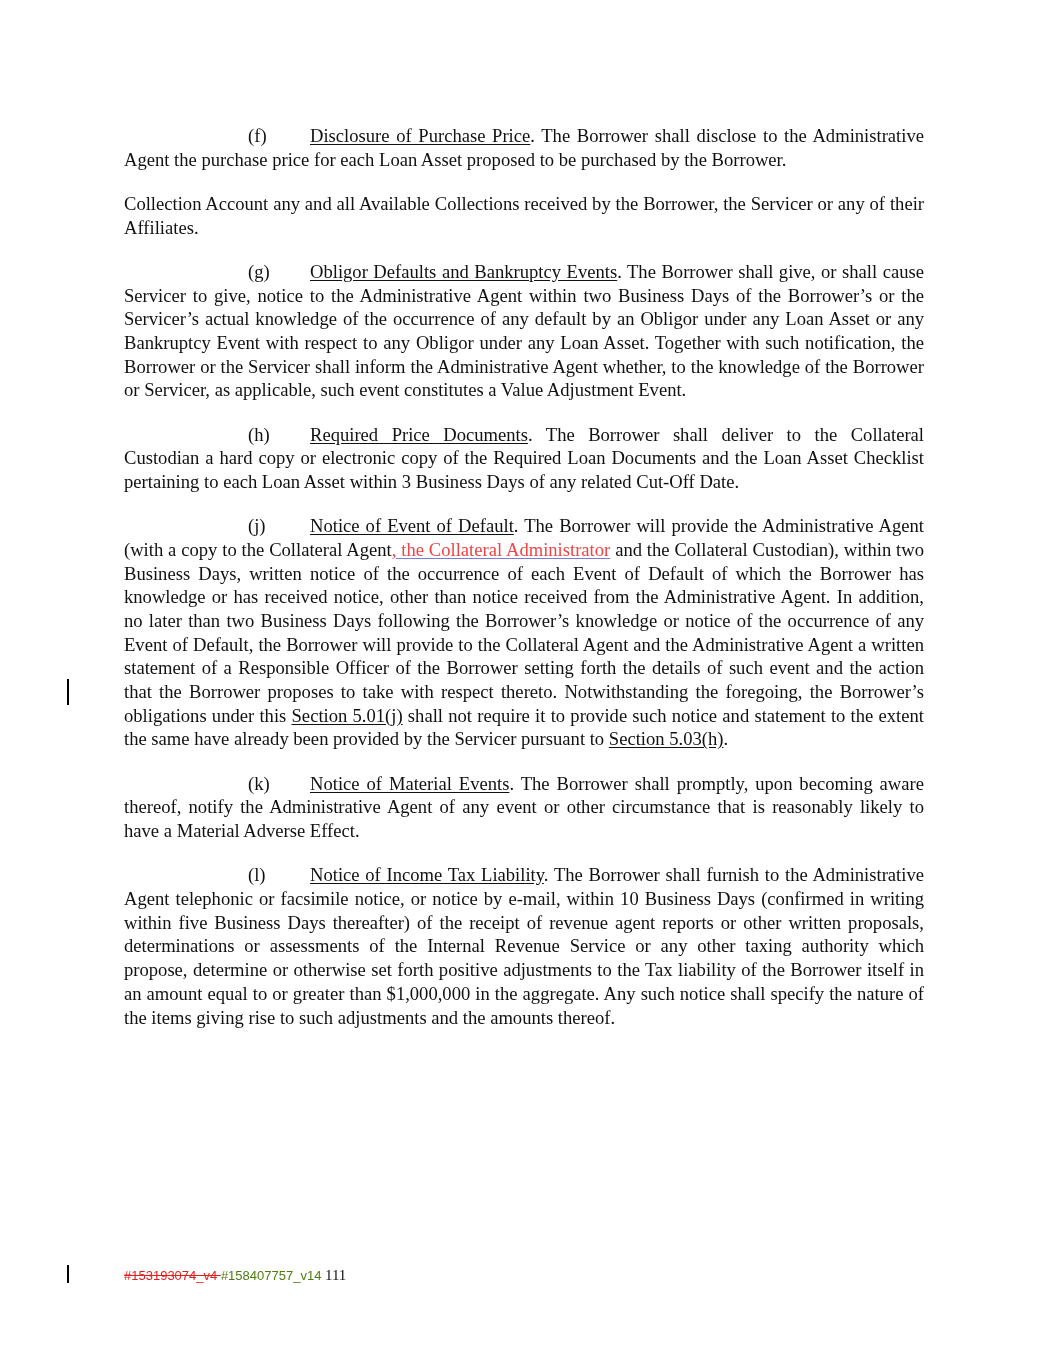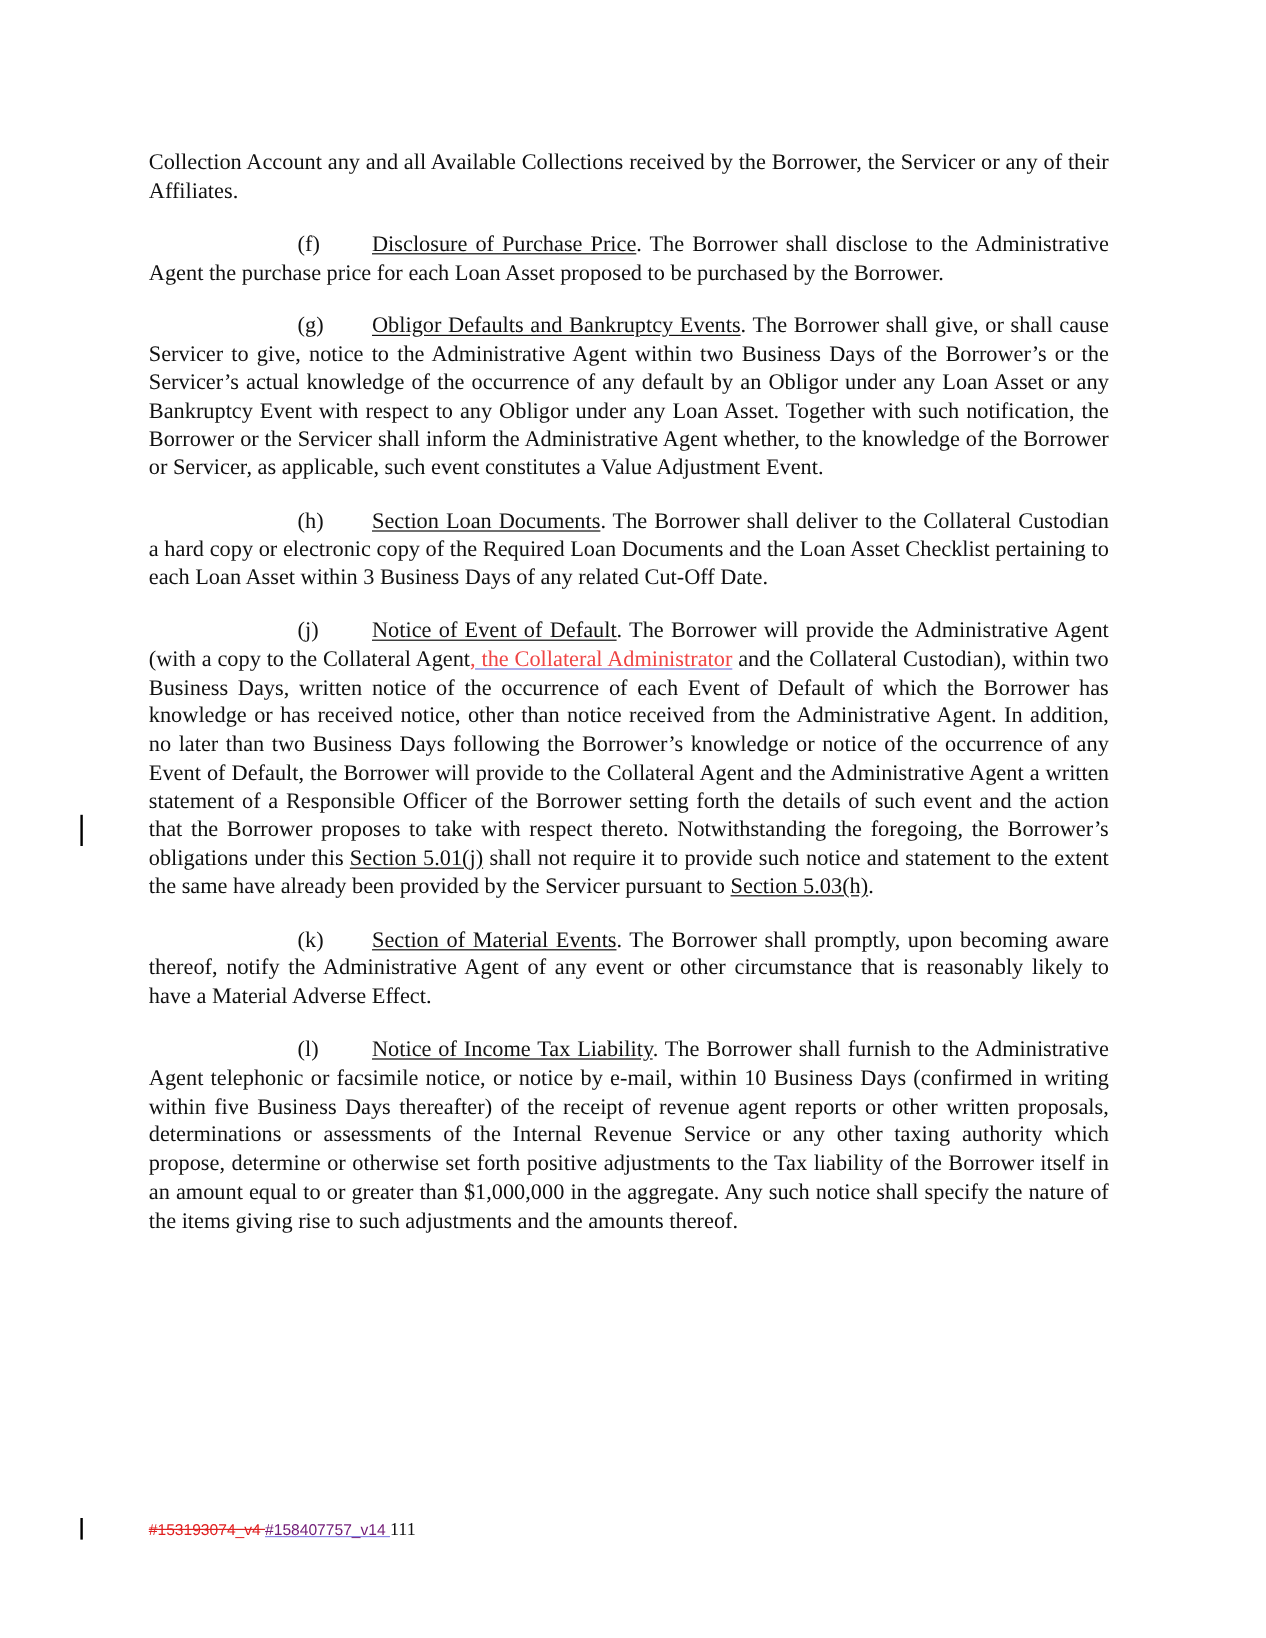--- a/index.html
+++ b/index.html
@@ -9,39 +9,39 @@
     font-family: "Liberation Serif", serif; font-size: 18.6px; line-height: 23.7px; color: #111;
   }
   .para { margin: 0 0 20.5px 0; text-align: justify; }
   .para.first { text-indent: 0; }
   .lbl { display: inline-block; width: 62px; margin-left: 124px; }
   .u { text-decoration: underline; text-underline-offset: 2px; }
   .ins { color: #ef4444; text-decoration: underline; text-decoration-color: #7a7ae0; text-underline-offset: 2px; }
   .bar { position: absolute; left: 67px; width: 2px; background: #000; }
   .footer { position: absolute; left: 124px; top: 1267px; font-size: 13px; }
   .del { font-family: "Liberation Sans", sans-serif; color: #e02020; text-decoration: line-through; text-align: right; }
-  .insf { font-family: "Liberation Sans", sans-serif; color: #701a75; text-decoration: underline; text-decoration-color: #8a8ae8; }
+  .insf { font-family: "Liberation Sans", sans-serif; color: #4d7c0f; text-decoration-color: #8a8ae8; }
   .pnum { font-family: "Liberation Serif", serif; font-size: 15px; color: #111; margin-top: 48px; }
 </style>
 </head>
 <body>
 
 <div class="page">
+  <p class="para"><span class="lbl">(f)</span><span class="u">Disclosure of Purchase Price</span><span>.  The Borrower shall disclose to the Administrative Agent the purchase price for each Loan Asset proposed to be purchased by the Borrower.</span></p>
+
   <p class="para first">Collection Account any and all Available Collections received by the Borrower, the Servicer or any of their Affiliates.</p>
-
-  <p class="para"><span class="lbl">(f)</span><span class="u">Disclosure of Purchase Price</span><span>.  The Borrower shall disclose to the Administrative Agent the purchase price for each Loan Asset proposed to be purchased by the Borrower.</span></p>
 
   <p class="para"><span class="lbl">(g)</span><span class="u">Obligor Defaults and Bankruptcy Events</span><span>.  The Borrower shall give, or shall cause Servicer to give, notice to the Administrative Agent within two Business Days of the Borrower’s or the Servicer’s actual knowledge of the occurrence of any default by an Obligor under any Loan Asset or any Bankruptcy Event with respect to any Obligor under any Loan Asset.  Together with such notification, the Borrower or the Servicer shall inform the Administrative Agent whether, to the knowledge of the Borrower or Servicer, as applicable, such event constitutes a Value Adjustment Event.</span></p>
 
-  <p class="para"><span class="lbl">(h)</span><span class="u">Section Loan Documents</span><span>.  The Borrower shall deliver to the Collateral Custodian a hard copy or electronic copy of the Required Loan Documents and the Loan Asset Checklist pertaining to each Loan Asset within 3 Business Days of any related Cut-Off Date.</span></p>
+  <p class="para"><span class="lbl">(h)</span><span class="u">Required Price Documents</span><span>.  The Borrower shall deliver to the Collateral Custodian a hard copy or electronic copy of the Required Loan Documents and the Loan Asset Checklist pertaining to each Loan Asset within 3 Business Days of any related Cut-Off Date.</span></p>
 
 
   <p class="para"><span class="lbl">(j)</span><span class="u">Notice of Event of Default</span><span>.  The Borrower will provide the Administrative Agent (with a copy to the Collateral Agent</span><span class="ins">, the Collateral Administrator</span><span> and the Collateral Custodian), within two Business Days, written notice of the occurrence of each Event of Default of which the Borrower has knowledge or has received notice, other than notice received from the Administrative Agent.  In addition, no later than two Business Days following the Borrower’s knowledge or notice of the occurrence of any Event of Default, the Borrower will provide to the Collateral Agent and the Administrative Agent a written statement of a Responsible Officer of the Borrower setting forth the details of such event and the action that the Borrower proposes to take with respect thereto.  Notwithstanding the foregoing, the Borrower’s obligations under this </span><span class="u">Section 5.01(j)</span><span> shall not require it to provide such notice and statement to the extent the same have already been provided by the Servicer pursuant to </span><span class="u">Section 5.03(h)</span><span>.</span></p>
 
-  <p class="para"><span class="lbl">(k)</span><span class="u">Section of Material Events</span><span>.  The Borrower shall promptly, upon becoming aware thereof, notify the Administrative Agent of any event or other circumstance that is reasonably likely to have a Material Adverse Effect.</span></p>
+  <p class="para"><span class="lbl">(k)</span><span class="u">Notice of Material Events</span><span>.  The Borrower shall promptly, upon becoming aware thereof, notify the Administrative Agent of any event or other circumstance that is reasonably likely to have a Material Adverse Effect.</span></p>
 
   <p class="para"><span class="lbl">(l)</span><span class="u">Notice of Income Tax Liability</span><span>.  The Borrower shall furnish to the Administrative Agent telephonic or facsimile notice, or notice by e-mail, within 10 Business Days (confirmed in writing within five Business Days thereafter) of the receipt of revenue agent reports or other written proposals, determinations or assessments of the Internal Revenue Service or any other taxing authority which propose, determine or otherwise set forth positive adjustments to the Tax liability of the Borrower itself in an amount equal to or greater than $1,000,000 in the aggregate.  Any such notice shall specify the nature of the items giving rise to such adjustments and the amounts thereof.</span></p>
 </div>
 
 <div class="bar" style="top:679px;height:26px;"></div>
 <div class="bar" style="top:1265px;height:18px;"></div>
 
 <div class="footer">
   <span class="del">#153193074_v4 </span><span class="insf">#158407757_v14 </span><span class="pnum">111</span>
 </div>

